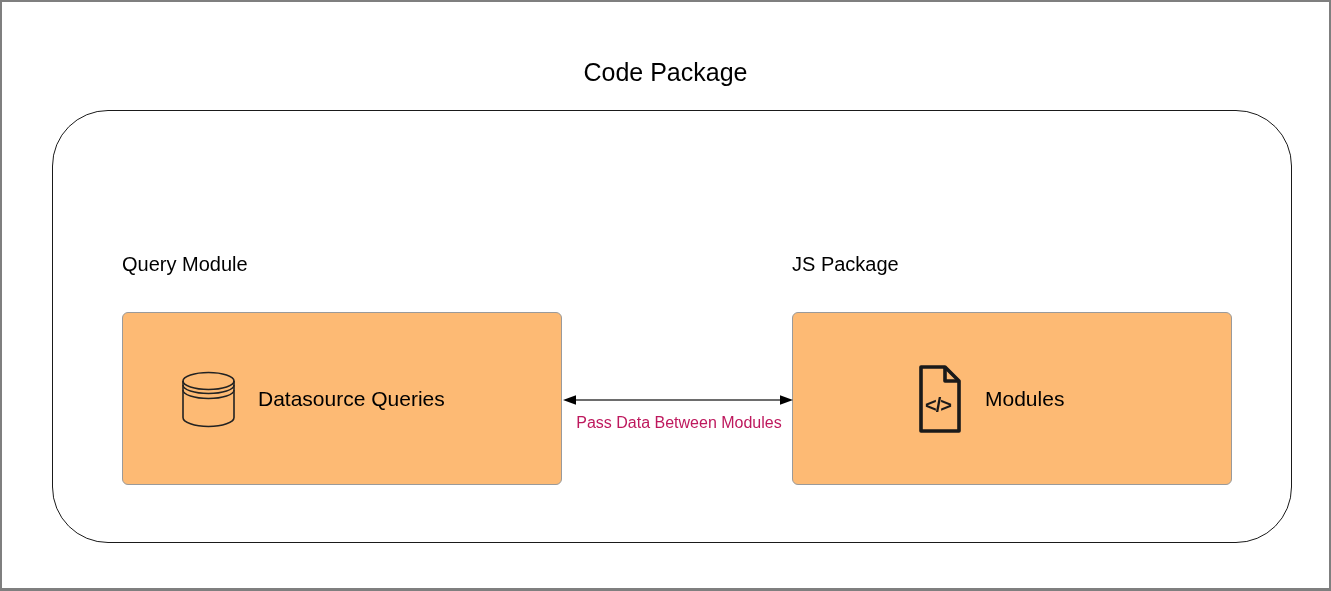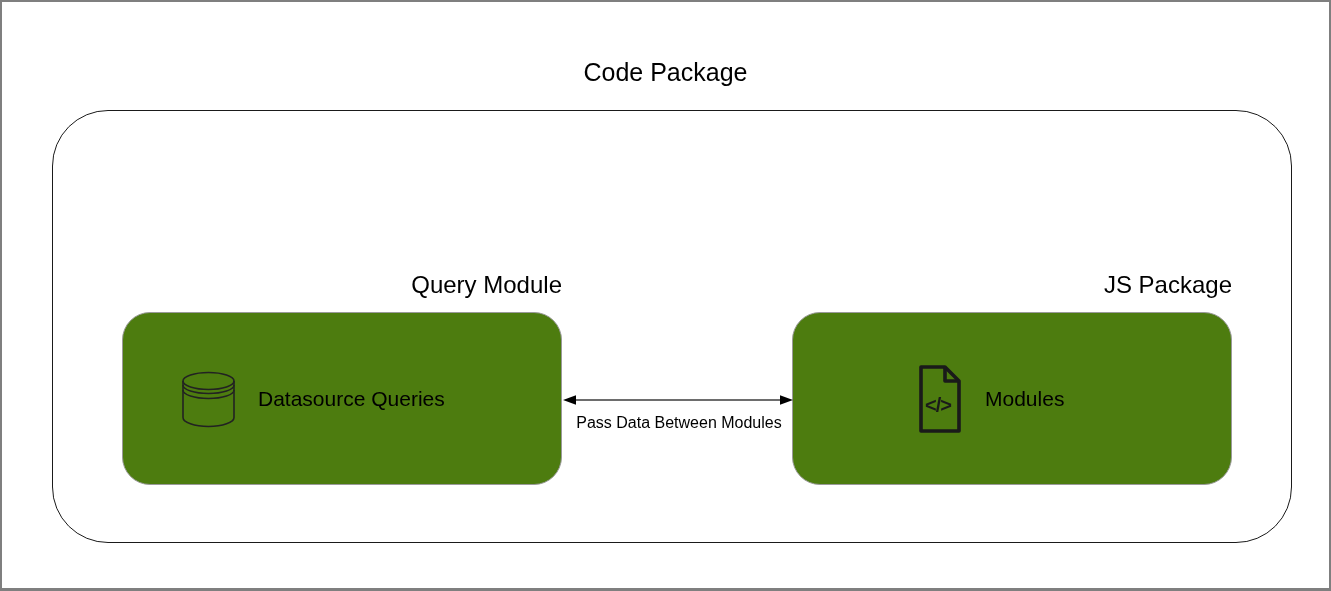--- a/index.html
+++ b/index.html
@@ -33,37 +33,37 @@
     left: 50px;
     top: 108px;
     width: 1240px;
     height: 433px;
     border: 1.4px solid #1a1a1a;
     border-radius: 56px;
     background: transparent;
   }
   .module-title {
     position: absolute;
-    top: 268px;
+    top: 248px;
     width: 440px;
-    text-align: right;
-    font-size: 24px;
+    text-align: left;
+    font-size: 20px;
     line-height: 29px;
     color: #000000;
   }
   .module-title.query { left: 120px; }
   .module-title.js    { left: 790px; }
   .module-box {
     position: absolute;
     top: 310px;
     width: 440px;
     height: 173px;
-    background: #4d7c0f;
+    background: #fdba74;
     border: 1px solid #9a9a9a;
-    border-radius: 28px;
+    border-radius: 6px;
     display: flex;
     align-items: center;
   }
   .module-box.query { left: 120px; padding-left: 58px; gap: 22px; }
   .module-box.js    { left: 790px; padding-left: 122px; gap: 24px; }
   .item-label {
     font-size: 21px;
     color: #000000;
     white-space: nowrap;
   }
@@ -74,21 +74,21 @@
     top: 386px;
   }
   .connector-label {
     position: absolute;
     left: 556px;
     top: 411px;
     width: 242px;
     text-align: center;
     font-size: 16px;
     line-height: 19px;
-    color: #000000;
+    color: #be185d;
     white-space: nowrap;
   }
 </style>
 </head>
 <body>
 
 <div class="canvas">
 
   <div class="diagram-title">Code Package</div>
 

